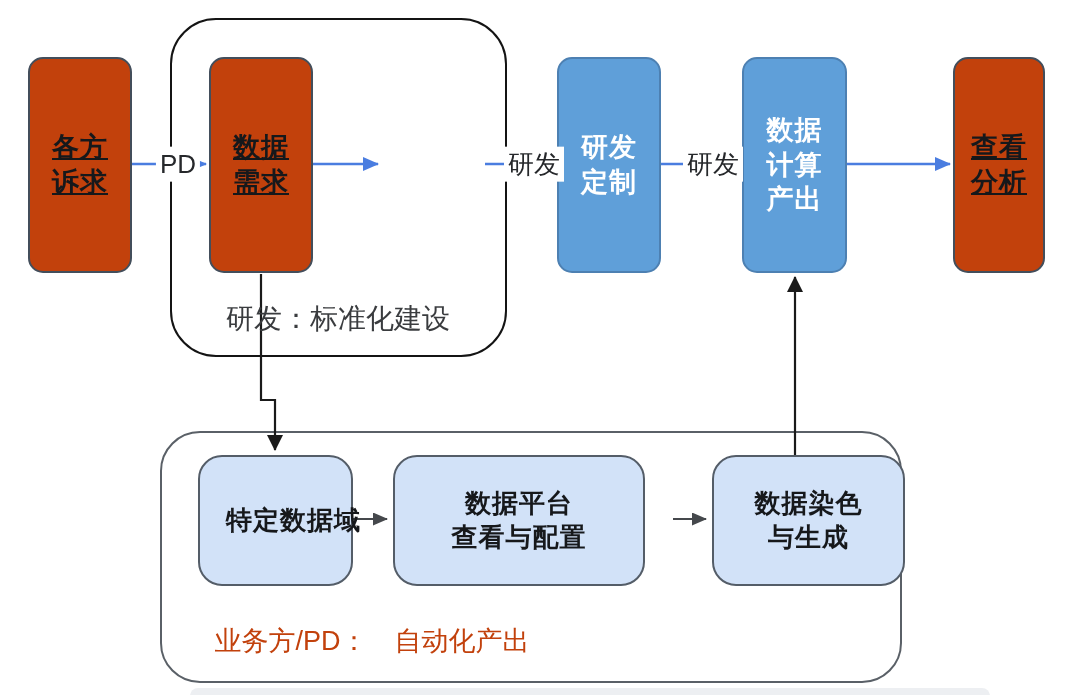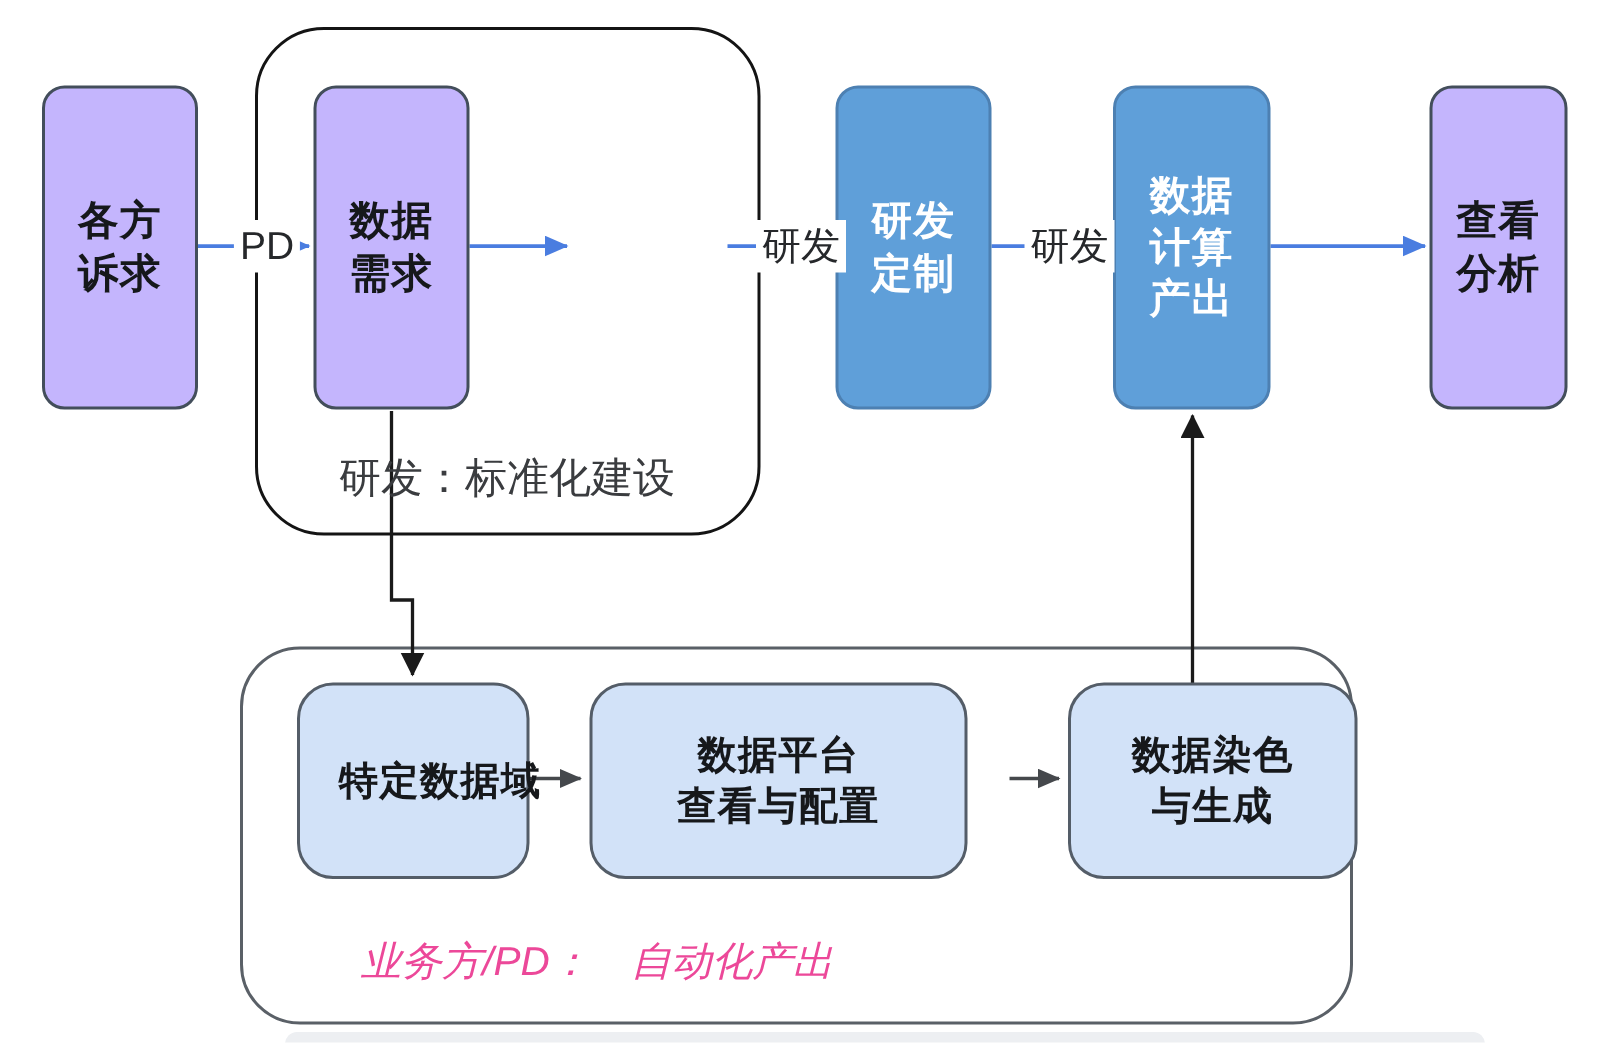--- a/index.html
+++ b/index.html
@@ -14,21 +14,21 @@
   .group.auto { left:160px; top:431px; width:742px; height:252px;
                 border:2.2px solid #5a6067; border-radius:40px; }
 
   svg.wires { position:absolute; left:0; top:0; }
 
   
   .node { position:absolute; display:flex; align-items:center; justify-content:center;
           text-align:center; white-space:pre; font-weight:600; }
   .top-node { top:57px; height:216px; border-radius:15px;
               font-size:27px; line-height:1.28; letter-spacing:1px; }
-  .light { background:#c4b5fd; border:2.5px solid #434e5b; color:#16181b; }
+  .light { background:#c2410c; border:2.5px solid #434e5b; color:#16181b;text-decoration:underline; }
   .solid { background:#5f9fd9; border:2.5px solid #4d80b2; color:#ffffff; }
   .bottom-node { top:455px; height:131px; background:#d2e2f8;
                  border:2.5px solid #545d68; color:#16181b; border-radius:24px;
                  font-size:26px; line-height:1.3; letter-spacing:1px; }
 
   #n0 { left:28px;  width:104px; }
   #n1 { left:209px; width:104px; }
   #n2 { left:381px; width:104px; }
   #n3 { left:557px; width:104px; }
   #n4 { left:742px; width:105px; }
@@ -44,21 +44,21 @@
                 font-weight:500; text-align:center; white-space:pre; padding:2px 4px;margin-left:14px; }
   #el-pd  { left:164px; top:164px; }
   #el-rd1 { left:520px; top:164px; }
   #el-rd2 { left:699px; top:164px; }
   #el-biz { left:893px; top:166px; font-size:25px; }
 
   
   .group-label { position:absolute; transform:translate(-50%,-50%);
                  white-space:pre; font-weight:500; }
   #gl-std  { left:338px; top:319px; font-size:28px; color:#3a3c3f; }
-  #gl-auto { left:398px; top:641px; font-size:27px; color:#ec4899;font-style:italic; }
+  #gl-auto { left:372px; top:641px; font-size:27px; color:#c2410c; }
 
   .bottom-strip { position:absolute; left:190px; top:688px; width:800px; height:10px;
                   background:#edeff2; border-radius:8px 8px 0 0; }
 </style>
 </head>
 <body>
 
 <div class="stage">
 
   <div class="group std"></div>

